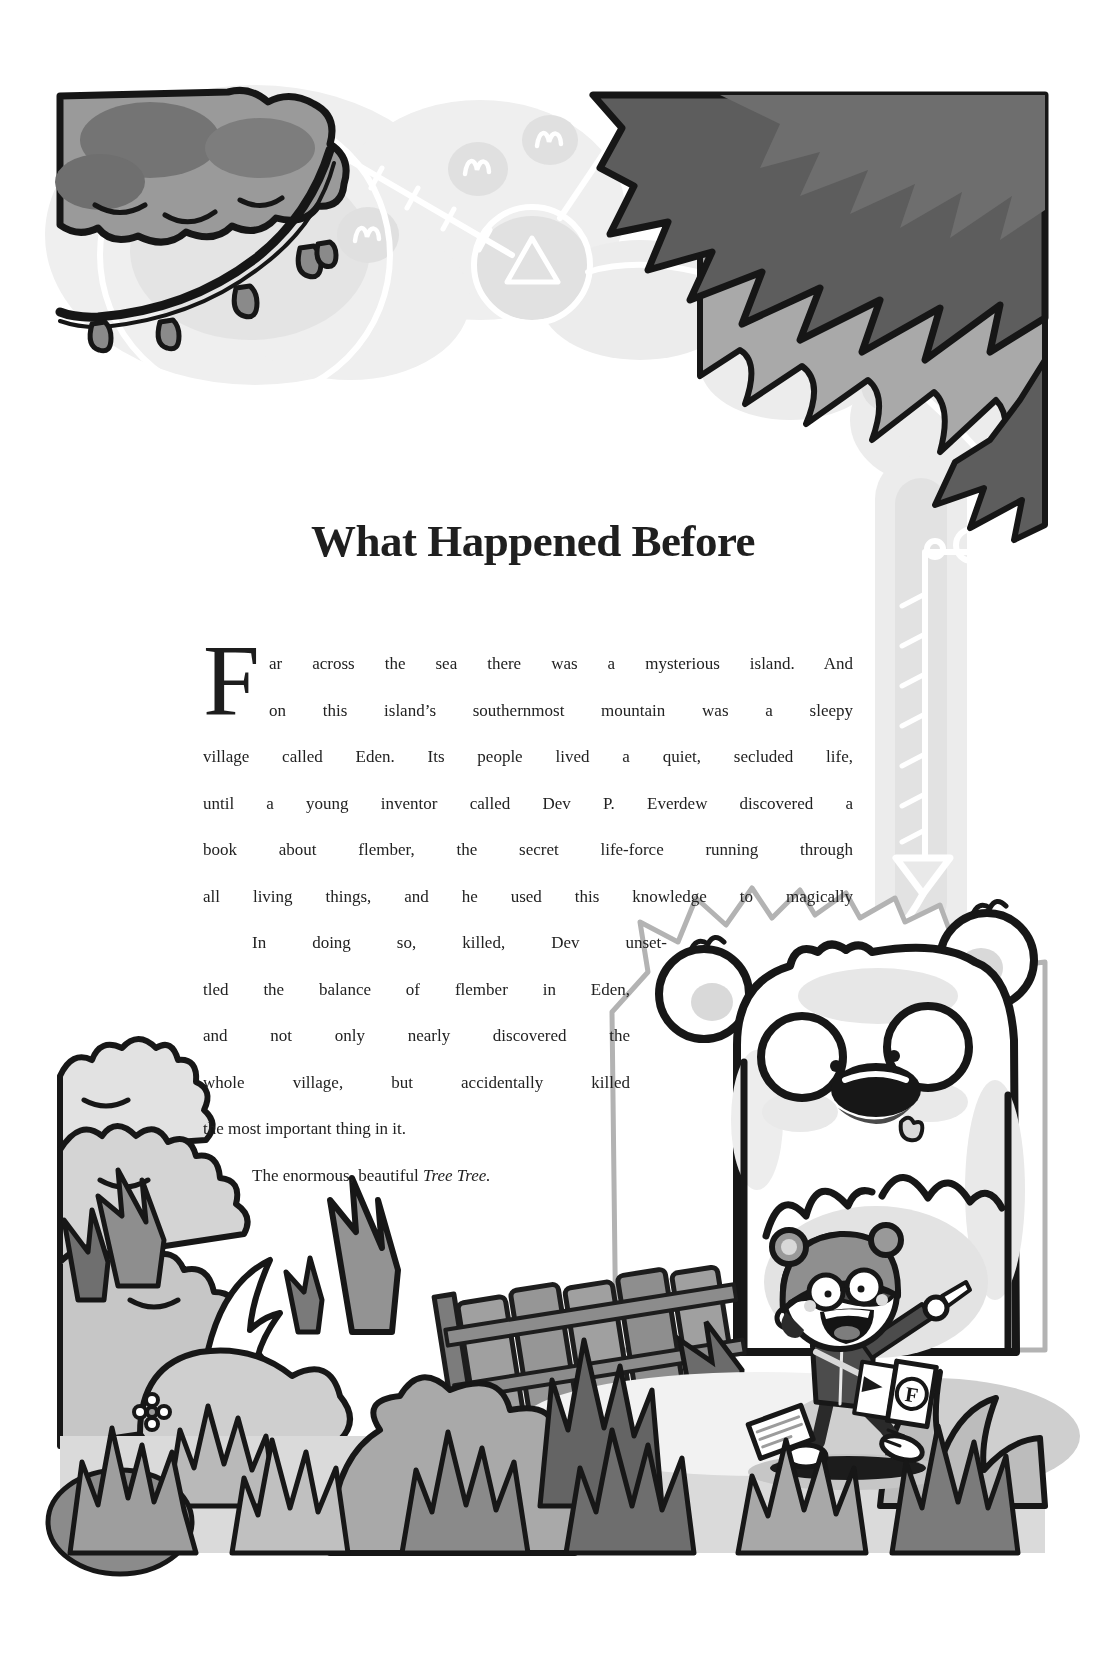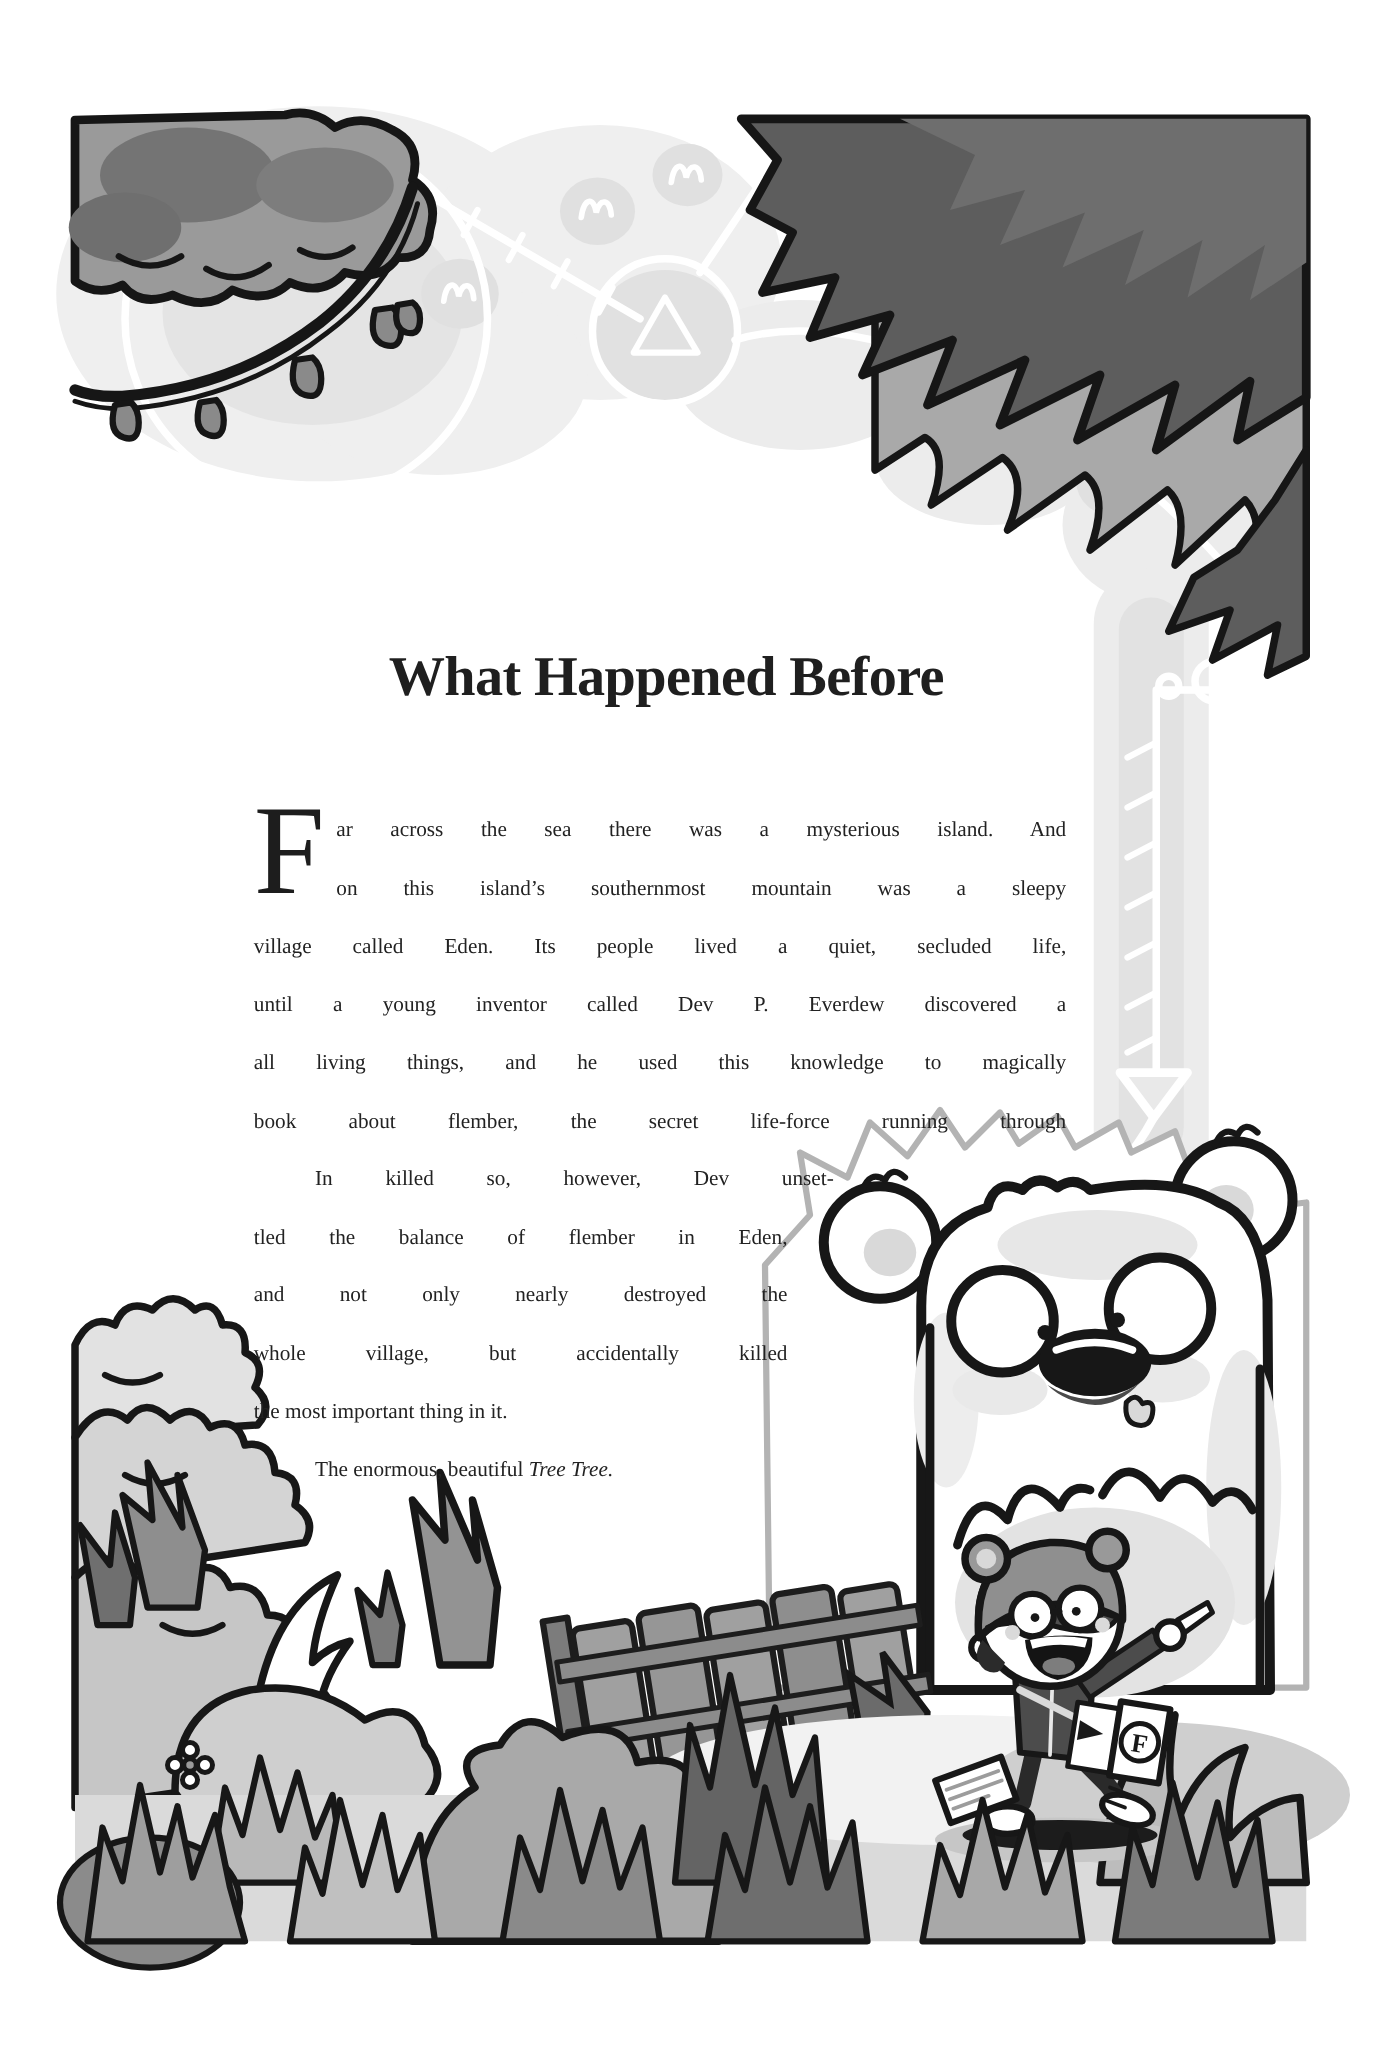--- a/index.html
+++ b/index.html
@@ -220,23 +220,23 @@
 
 <h1 class="title">What Happened Before</h1>
 
 <div class="dropcap">F</div>
 
 <div class="text-block">
   <div class="line j pad">ar across the sea there was a mysterious island. And</div>
   <div class="line j pad">on this island’s southernmost mountain was a sleepy</div>
   <div class="line j">village called Eden. Its people lived a quiet, secluded life,</div>
   <div class="line j">until a young inventor called Dev P. Everdew discovered a</div>
+  <div class="line j">book about flember, the secret life-force running through</div>
   <div class="line j">all living things, and he used this knowledge to magically</div>
-  <div class="line j">book about flember, the secret life-force running through</div>
-  <div class="line j w464 ind">In killed so, however, Dev unset-</div>
+  <div class="line j w464 ind">In doing so, killed, Dev unset-</div>
   <div class="line j w427">tled the balance of flember in Eden,</div>
-  <div class="line j w427">and not only nearly destroyed the</div>
+  <div class="line j w427">and not only nearly discovered the</div>
   <div class="line j w427">whole village, but accidentally killed</div>
   <div class="line">the most important thing in it.</div>
   <div class="line ind"><span>The enormous, beautiful </span><span class="it">Tree Tree.</span></div>
 </div>
 
 </div>
 
 </body></html>

